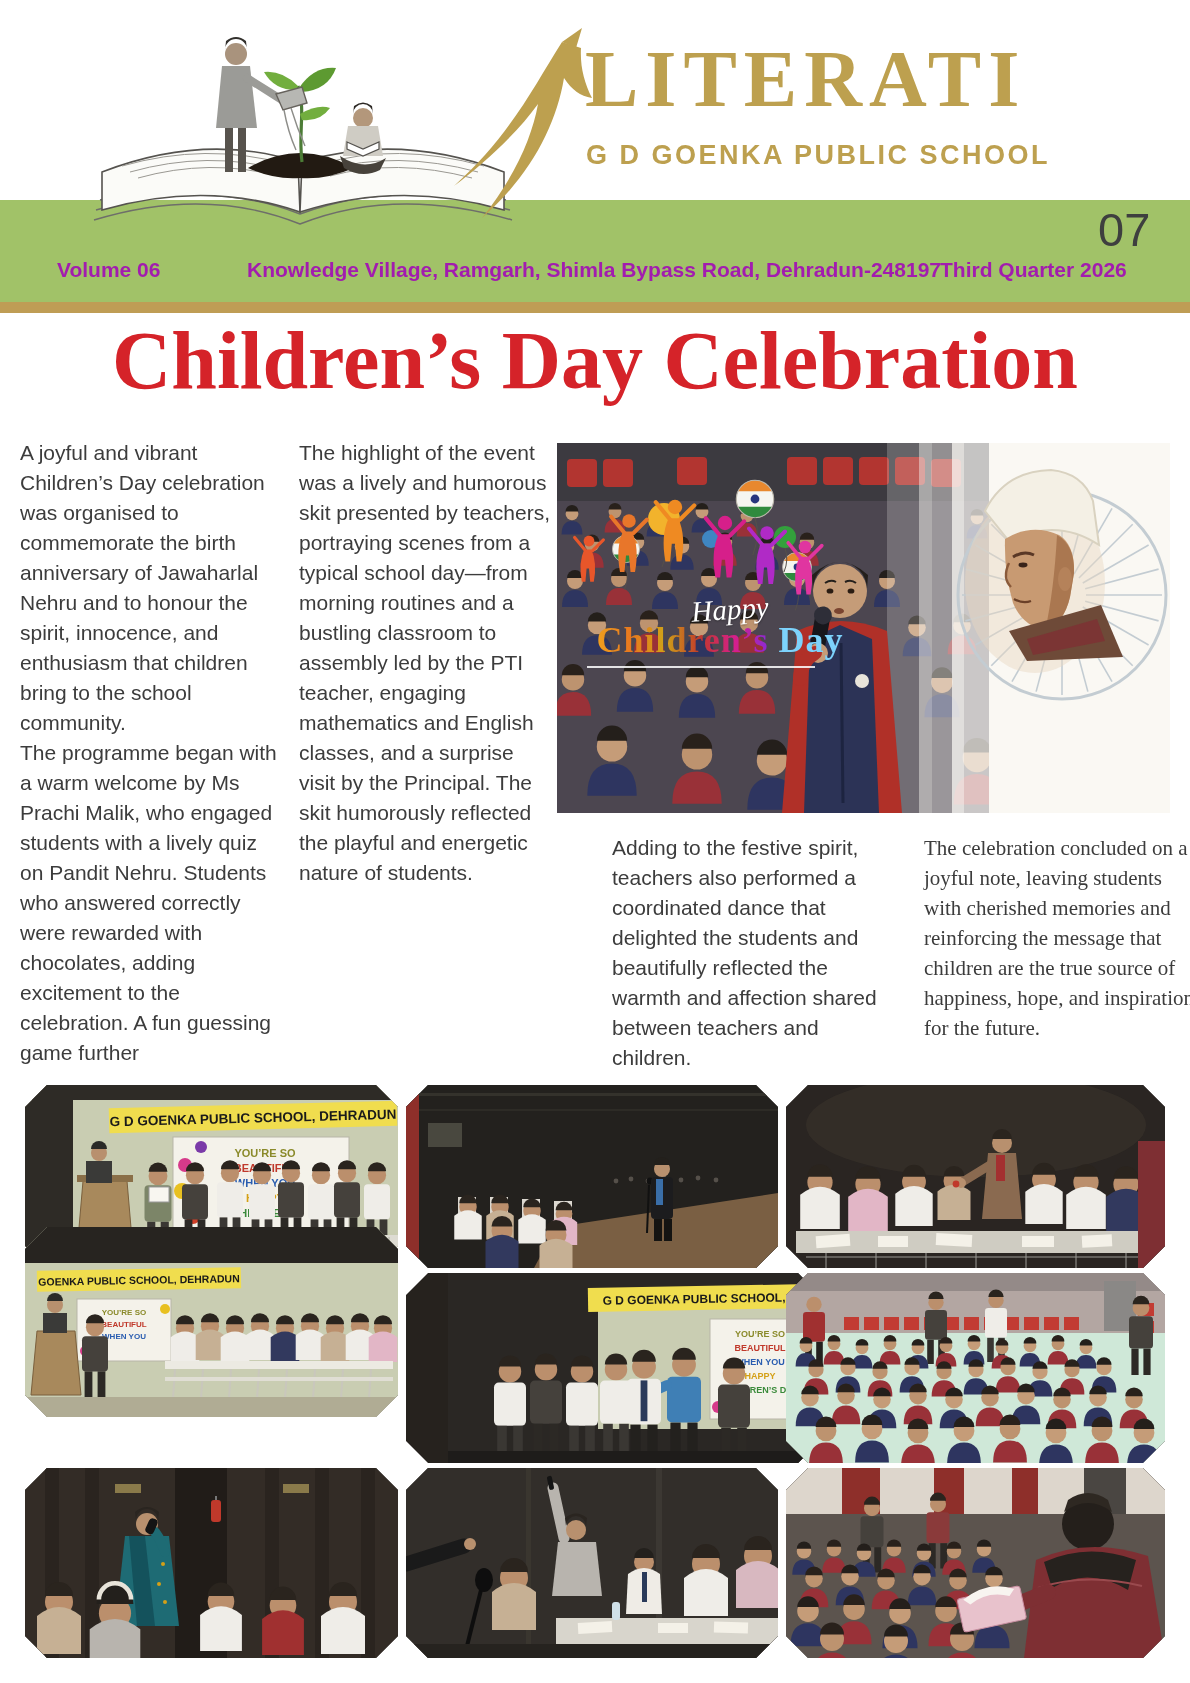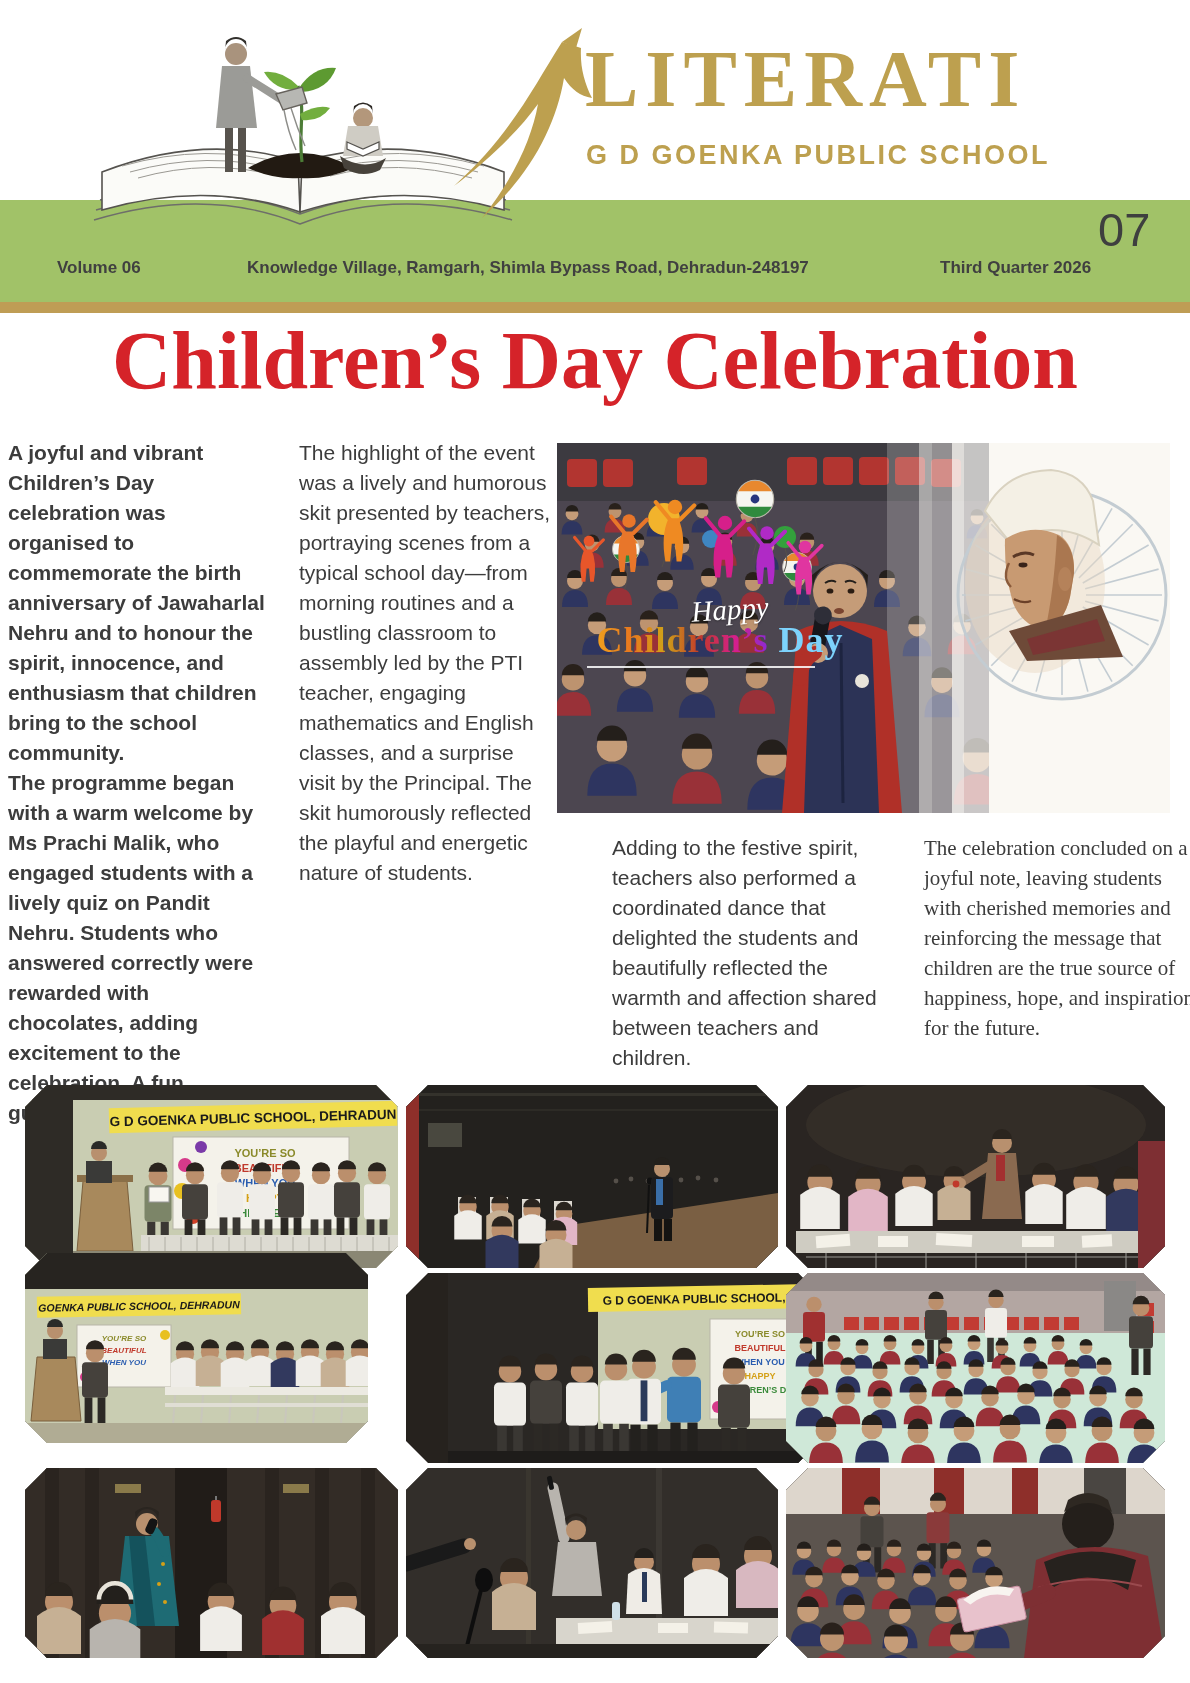--- a/index.html
+++ b/index.html
@@ -8,31 +8,31 @@
   .abs{position:absolute;}
 
   
   .band{left:0;top:200px;width:1190px;height:102px;background:#a1c268;}
   .goldbar{left:0;top:302px;width:1190px;height:11px;background:#bf9d55;}
   .brand{left:585px;top:34px;width:560px;font-family:"Liberation Serif",serif;
          font-weight:700;font-size:80px;letter-spacing:7px;color:#bda04f;}
   .schoolname{left:586px;top:140px;width:560px;font-weight:700;font-size:27px;
          letter-spacing:2.5px;color:#bda04f;}
   .pagenum{left:1098px;top:202px;width:70px;font-size:47px;color:#3e3f3f;}
-  .volrow span{position:absolute;font-weight:700;font-size:17px;color:#404040;white-space:nowrap;}
+  .volrow span{position:absolute;font-weight:700;font-size:21px;color:#a21caf;white-space:nowrap;}
   .logoart{left:86px;top:14px;width:566px;height:218px;z-index:3;}
 
   
   .headline{left:0;top:308px;width:1190px;text-align:center;font-family:"Liberation Serif",serif;
             font-weight:700;font-size:82px;line-height:106px;color:#d52329;letter-spacing:0;}
 
   
   .col{font-size:21px;line-height:30px;color:#3c3c3c;}
   .col p{margin:0;}
-  .c1{left:8px;top:438px;width:260px;font-weight:bold;}
+  .c1{left:20px;top:438px;width:260px;}
   .c2{left:299px;top:438px;width:252px;}
   .c3{left:612px;top:833px;width:266px;}
   .c4{left:924px;top:833px;width:272px;font-family:Liberation Serif, serif;}
 
   
   .mainphoto{left:557px;top:443px;width:613px;height:370px;overflow:hidden;background:#4a4450;}
   .mainphoto svg{display:block;}
   .ovl-happy{position:absolute;left:88px;top:150px;width:170px;text-align:center;
      font-family:"Liberation Serif",serif;font-style:italic;font-size:29px;color:#fff;
      transform:rotate(-4deg);text-shadow:0 1px 2px rgba(0,0,0,.35);}
@@ -493,21 +493,21 @@
           <line x1="140" y1="168" x2="140" y2="183"></line>
           <line x1="190" y1="168" x2="190" y2="183"></line>
           <line x1="240" y1="168" x2="240" y2="183"></line>
           <line x1="290" y1="168" x2="290" y2="183"></line>
           <line x1="340" y1="168" x2="340" y2="183"></line>
         </g>
       <rect x="352" y="56" width="27" height="127" fill="#7e2f33"></rect>
     </svg>
   </div>
 
-  <div class="cell" style="left:25px;top:1253px;width:343px;height:190px;font-style:italic;" title="Stage with podium and a row of teachers seated behind white desks.">
+  <div class="cell" style="left:25px;top:1227px;width:373px;height:190px;" title="Stage with podium and a row of teachers seated behind white desks.">
     <svg viewBox="0 0 373 190" width="373" height="190">
       <rect width="373" height="190" fill="#c9cdb2"></rect>
       <rect width="373" height="36" fill="#272420"></rect>
       <g transform="rotate(-1 110 54)">
         <rect x="12" y="42" width="204" height="21" fill="#f0dd4e"></rect>
         <text x="114" y="57" font-size="10.5" font-weight="bold" fill="#1a1a1a" text-anchor="middle">GOENKA PUBLIC SCHOOL, DEHRADUN</text>
       </g>
       <rect x="52" y="72" width="94" height="62" fill="#f4f2ea" stroke="#b8b5a8"></rect>
       <text x="99" y="88" font-size="8" font-weight="bold" fill="#8a8a2a" text-anchor="middle">YOU’RE SO</text>
       <text x="99" y="100" font-size="8" font-weight="bold" fill="#c0392b" text-anchor="middle">BEAUTIFUL</text>

